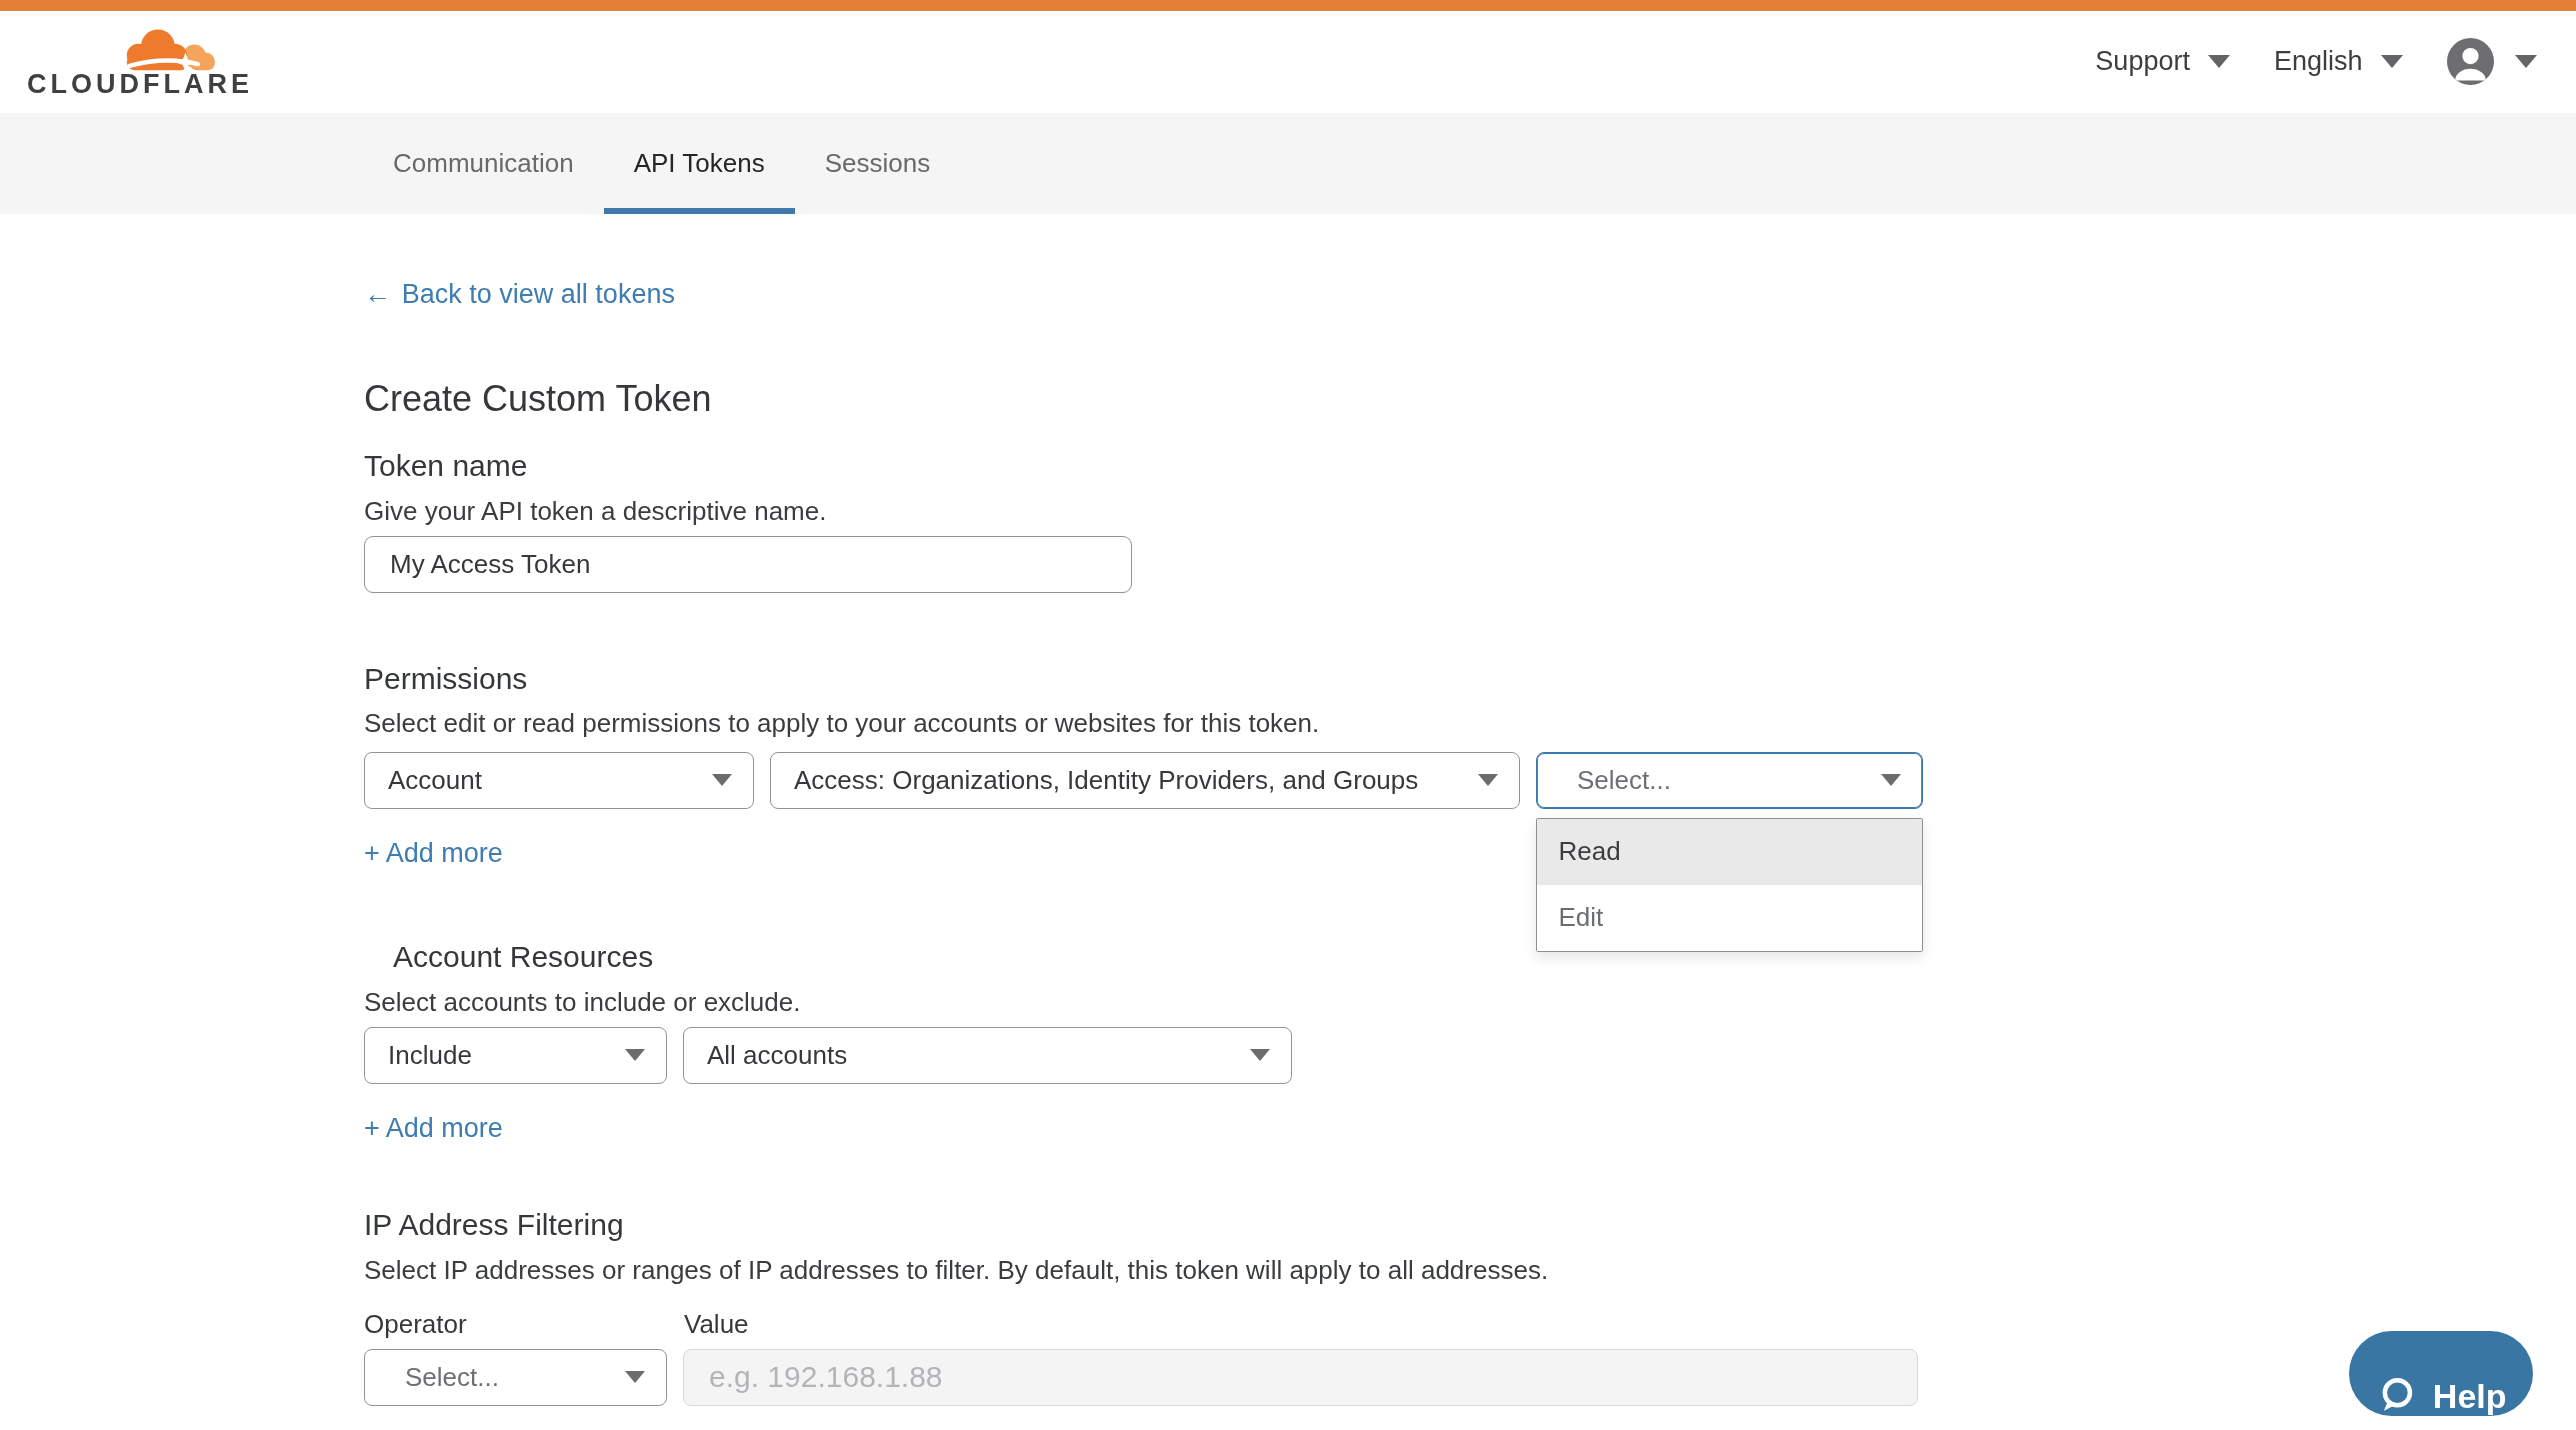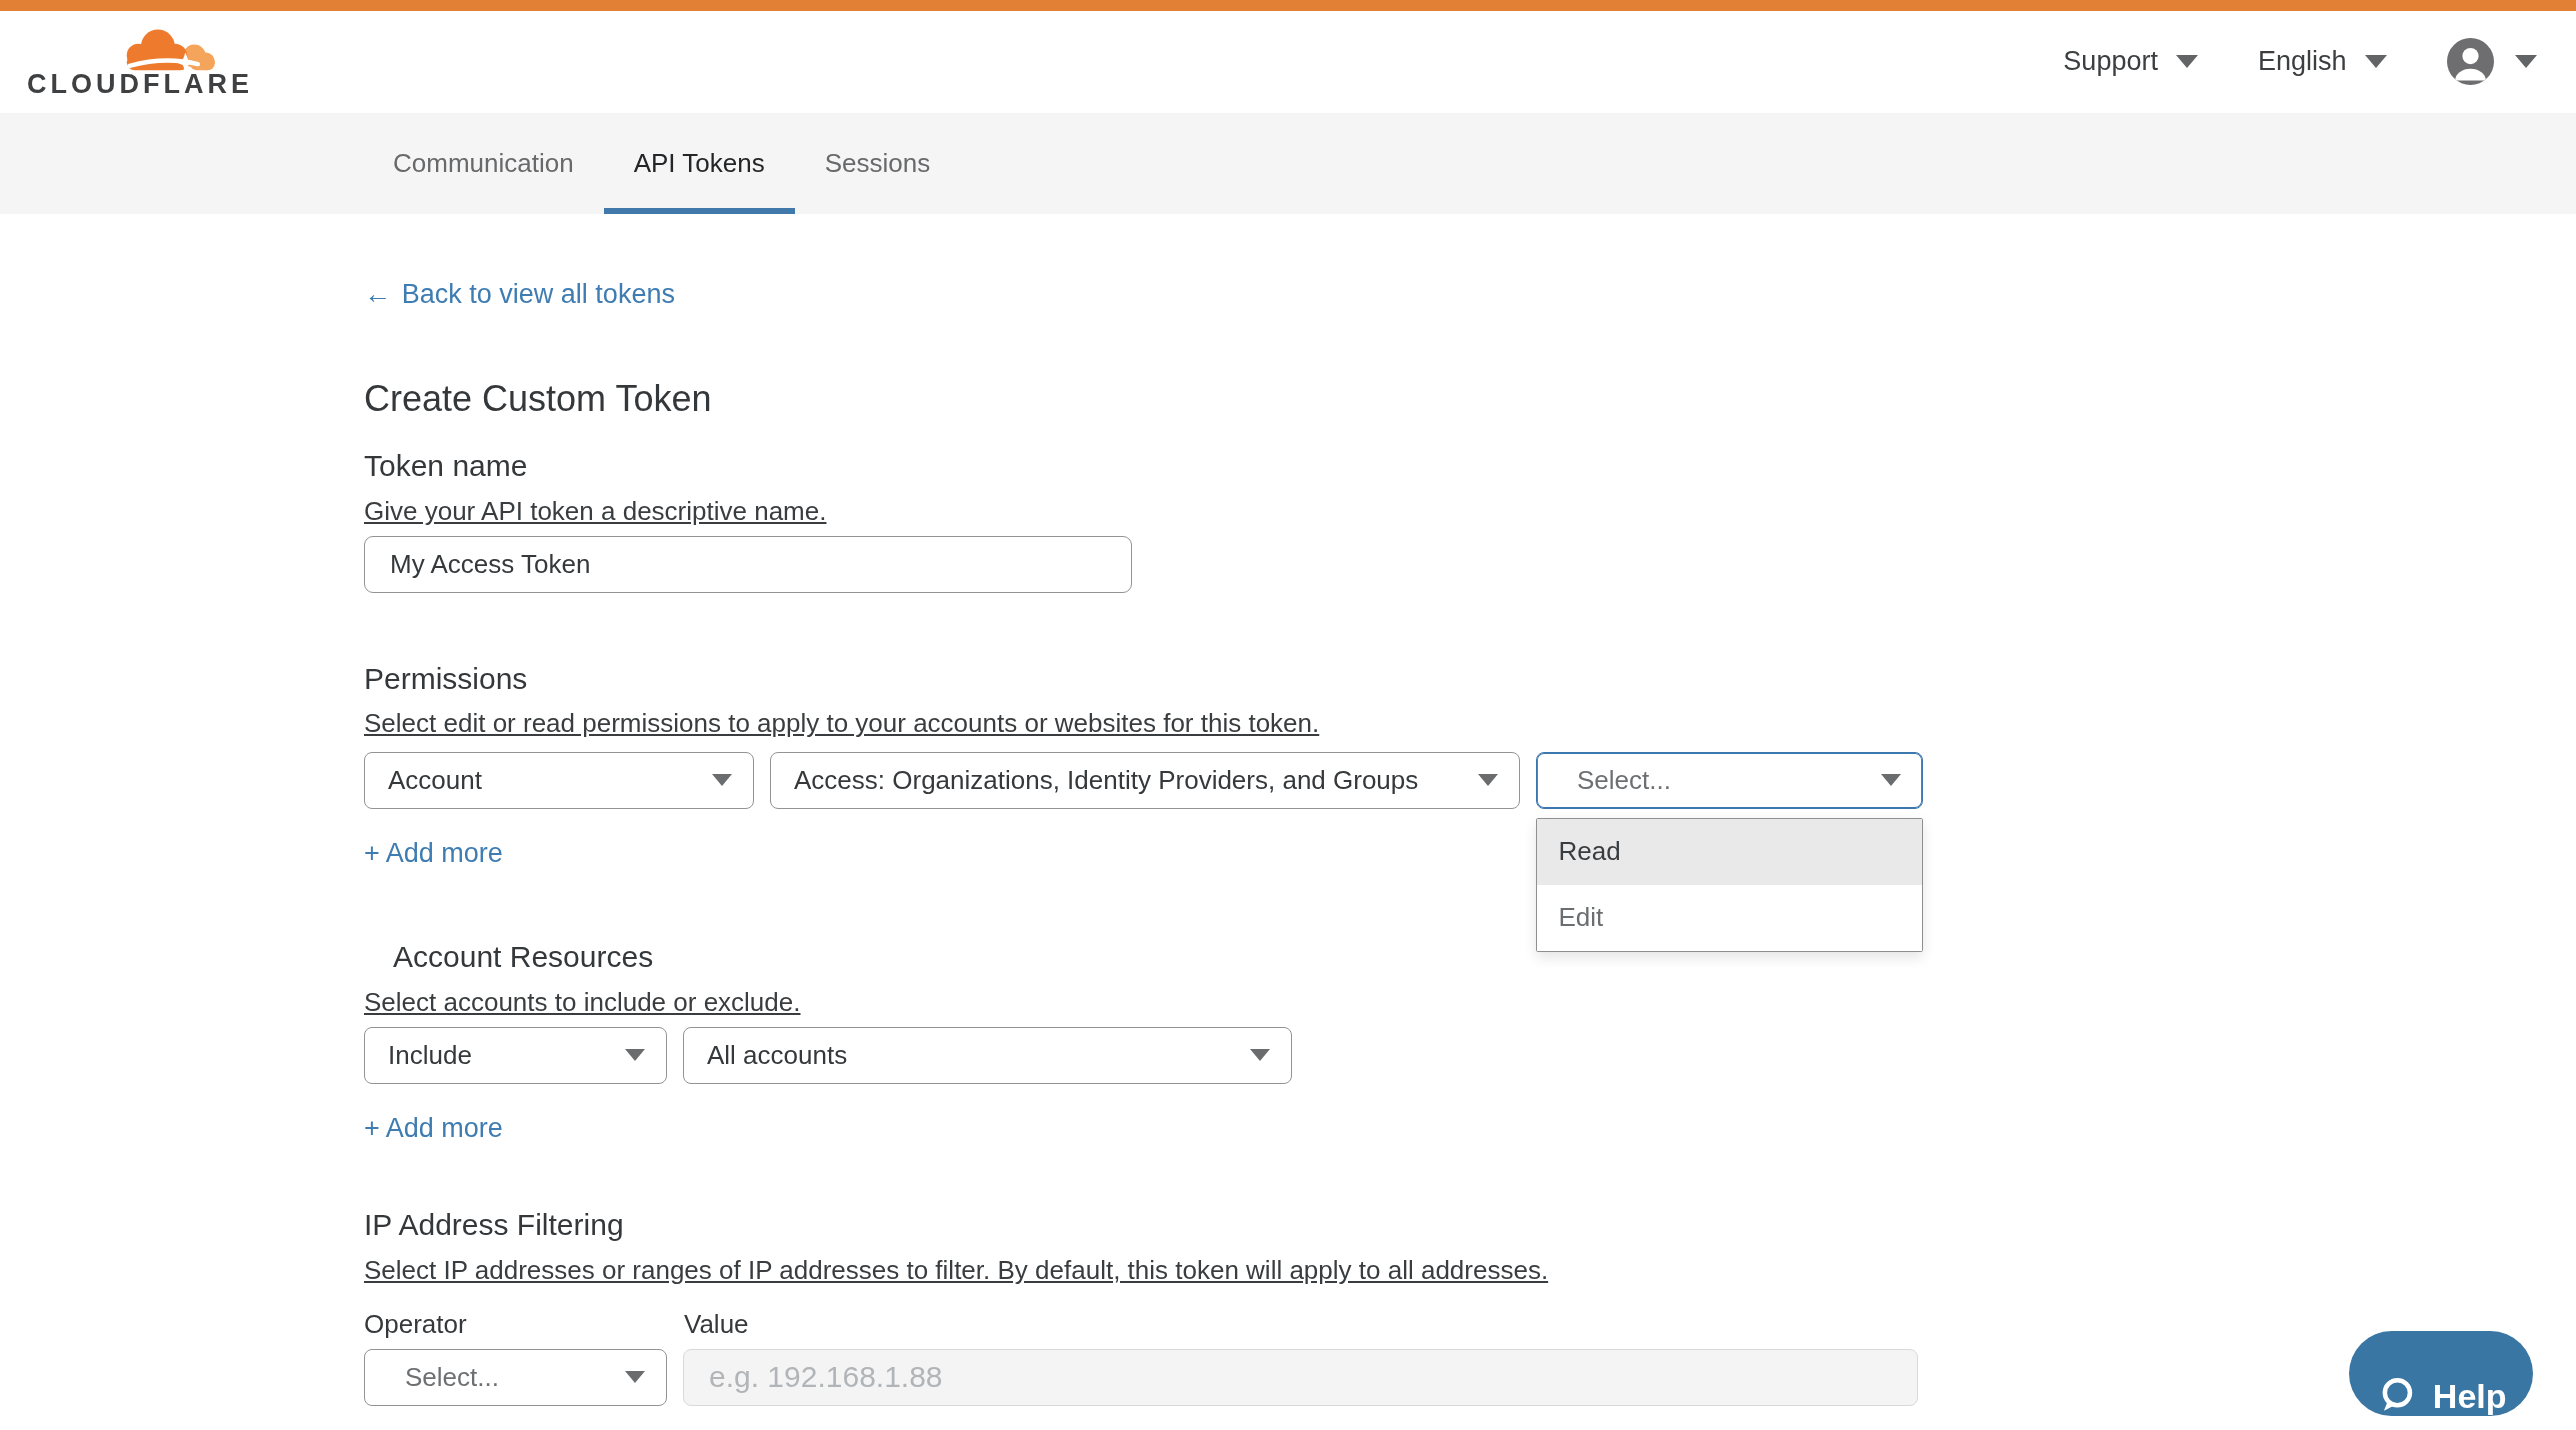--- a/index.html
+++ b/index.html
@@ -18,21 +18,21 @@
     height:102px; background:#ffffff;
     display:flex; align-items:center; justify-content:space-between;
     padding:0 39px 0 27px;
   }
   .logo { width:192px; display:flex; flex-direction:column; align-items:flex-end; cursor:pointer; }
   .logo svg { display:block; margin-bottom:-1.8px; }
   .wordmark {
     font-size:27px; font-weight:700; letter-spacing:4px; color:#3f4042;
     align-self:flex-start; line-height:1;
   }
-  .header-nav { display:flex; align-items:center; gap:60px; }
+  .header-nav { display:flex; align-items:center; gap:44px; }
   .nav-item { display:flex; align-items:center; gap:18px; font-size:27px; color:#3c3e40; cursor:pointer; }
   .caret {
     width:0; height:0;
     border-left:11.7px solid transparent; border-right:11.7px solid transparent;
     border-top:13.5px solid #626466;
   }
   .account-menu { display:flex; align-items:center; gap:21.5px; cursor:pointer; }
 
   
   .tabbar {
@@ -52,21 +52,21 @@
   }
 
   
   main { padding:0 0 0 364px; width:2576px; }
   .back-link {
     margin-top:65px; display:inline-flex; align-items:center; gap:10.8px;
     font-size:27px; color:#3e7cb1; cursor:pointer; text-decoration:none;
   }
   h1 { margin-top:68px; font-size:36px; font-weight:400; color:#35383a; line-height:41px; }
   h2 { font-size:30px; font-weight:400; color:#35383a; line-height:36px; }
-  .desc { font-size:26px; color:#3a3d3f; line-height:32px; margin-top:10.8px;text-decoration:underline; }
+  .desc { font-size:26px; color:#3a3d3f; line-height:32px; margin-top:10.8px; }
 
   .h2-token { margin-top:29px; }
   .h2-perm  { margin-top:68px; }
   .h2-ar    { margin-top:70px;margin-left:29px; }
   .h2-ip    { margin-top:63px; }
 
   .text-input {
     margin-top:9px; height:57px; width:768px;
     border:1.8px solid #939393; border-radius:9px;
     padding:0 25px; font-size:26px; color:#36393b;

